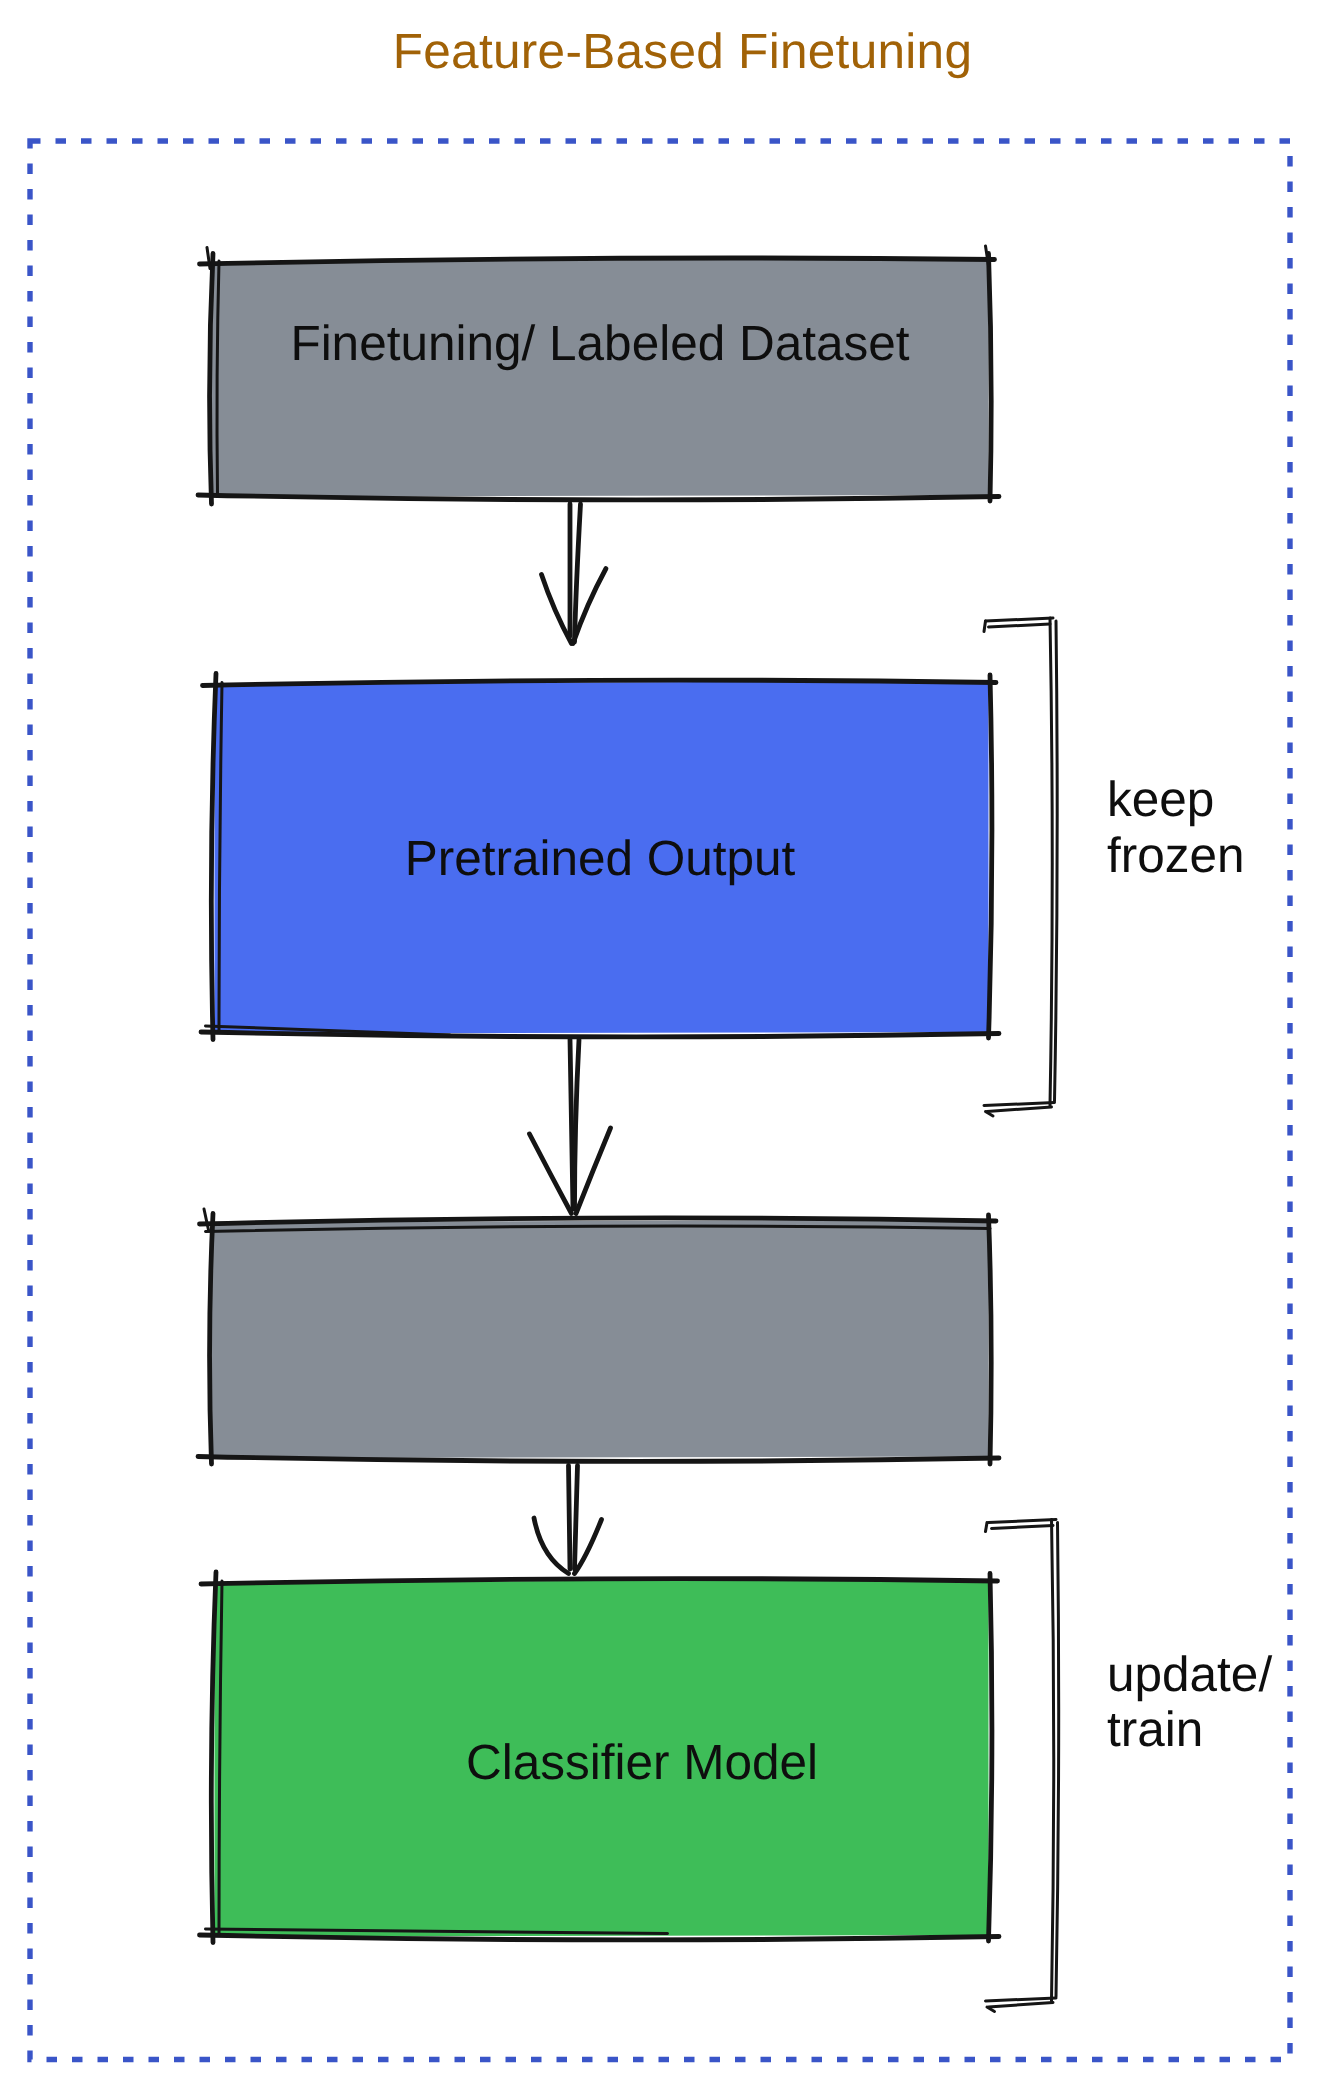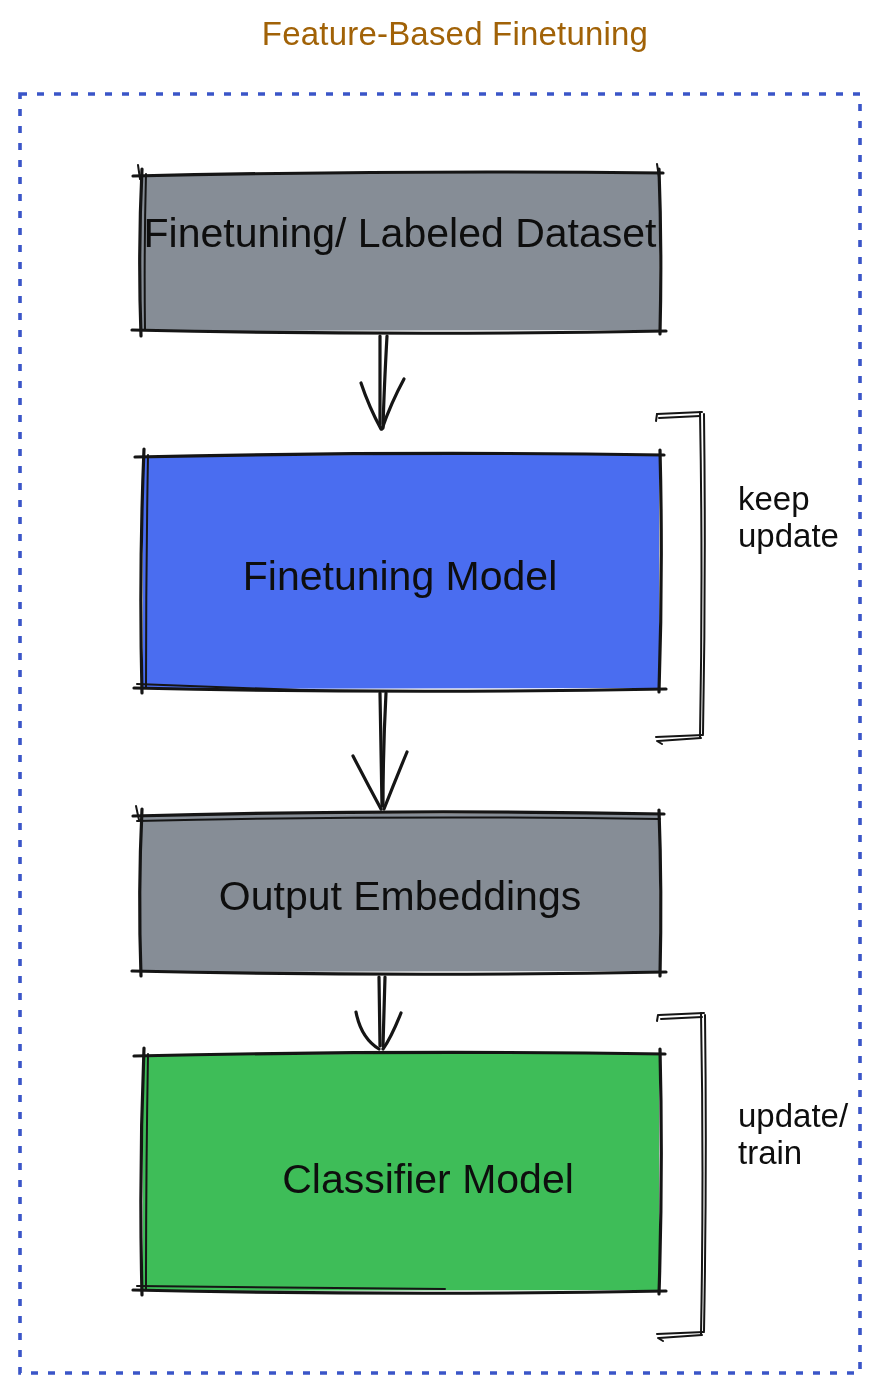--- a/index.html
+++ b/index.html
@@ -10,21 +10,21 @@
   .title{
     position:absolute;top:15px;left:0;width:880px;text-align:center;
     font-size:33px;letter-spacing:0.2px;
   }
   .sketch{position:absolute;top:0;left:0;}
   .sk{fill:none;stroke:#151515;stroke-linecap:round;stroke-linejoin:round;}
   .w3{stroke-width:3.2px;}
   .w2{stroke-width:2px;}
   .box-label{
     position:absolute;left:139px;width:522px;text-align:center;
-    font-size:41px;color:#0e0e0e;line-height:1.1;
+    font-size:33px;color:#0e0e0e;line-height:1.1;
   }
   .annotation{
     position:absolute;left:738px;font-size:33px;color:#0e0e0e;line-height:37px;
   }
   .annotation span{display:block;}
 </style>
 </head>
 <body>
 
 <div class="stage">
@@ -114,26 +114,25 @@
       <path class="sk w2" d="M701,1013 Q704,1170 701,1334"></path>
       <path class="sk w2" d="M705,1015 Q707,1170 704,1331"></path>
       <path class="sk w2" d="M657,1334 L704,1332"></path>
       <path class="sk w2" d="M659,1338 L702,1335"></path>
       <path class="sk w2" d="M658,1015 L657,1021"></path>
       <path class="sk w2" d="M658,1338 L663,1341"></path>
     </g>
   </svg>
 
   <div class="box-label" style="top:211px;">Finetuning/ Labeled Dataset</div>
-  <div class="box-label" style="top:554px;">Finetuning Model</div>
-  <div class="box-label" style="top:874px;">Output Embeddings</div>
+  <div class="box-label" style="top:554px;">Pretrained Output</div>
   <div class="box-label" style="top:1157px;padding-left:28px;">Classifier Model</div>
 
-  <div class="annotation" style="top:480px;">
+  <div class="annotation" style="top:514px;">
     <span>keep</span>
-    <span>update</span>
+    <span>frozen</span>
   </div>
   <div class="annotation" style="top:1097px;">
     <span>update/</span>
     <span>train</span>
   </div>
 
 </div>
 
 </body></html>

